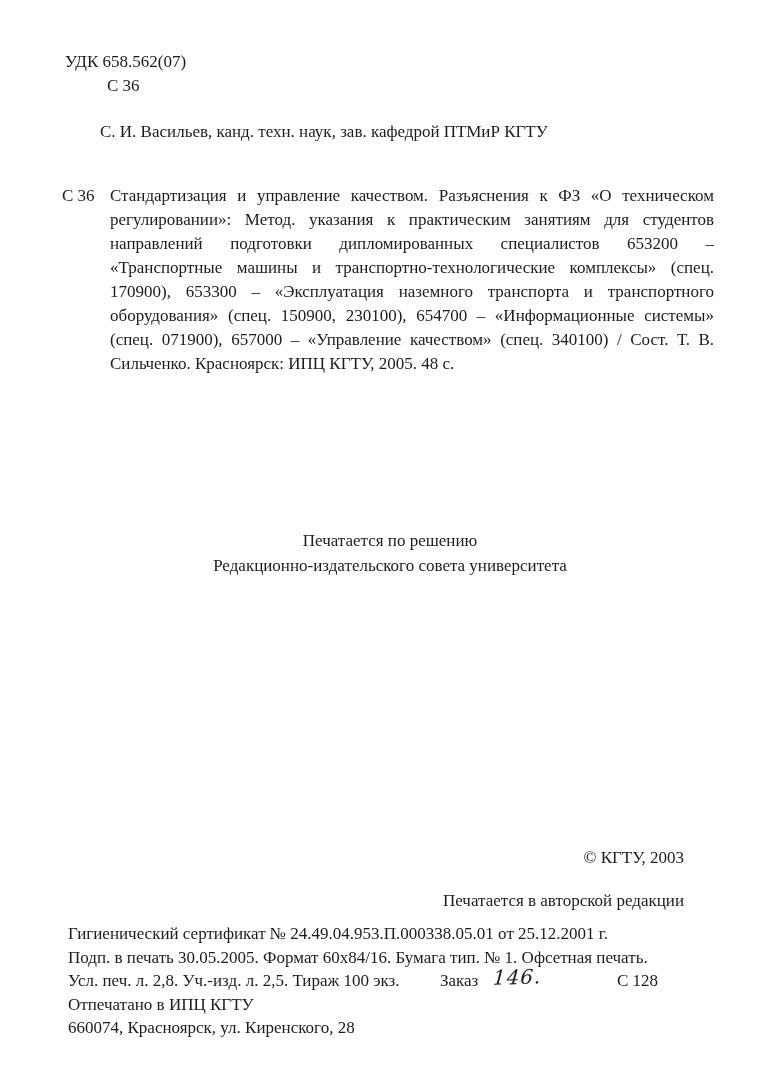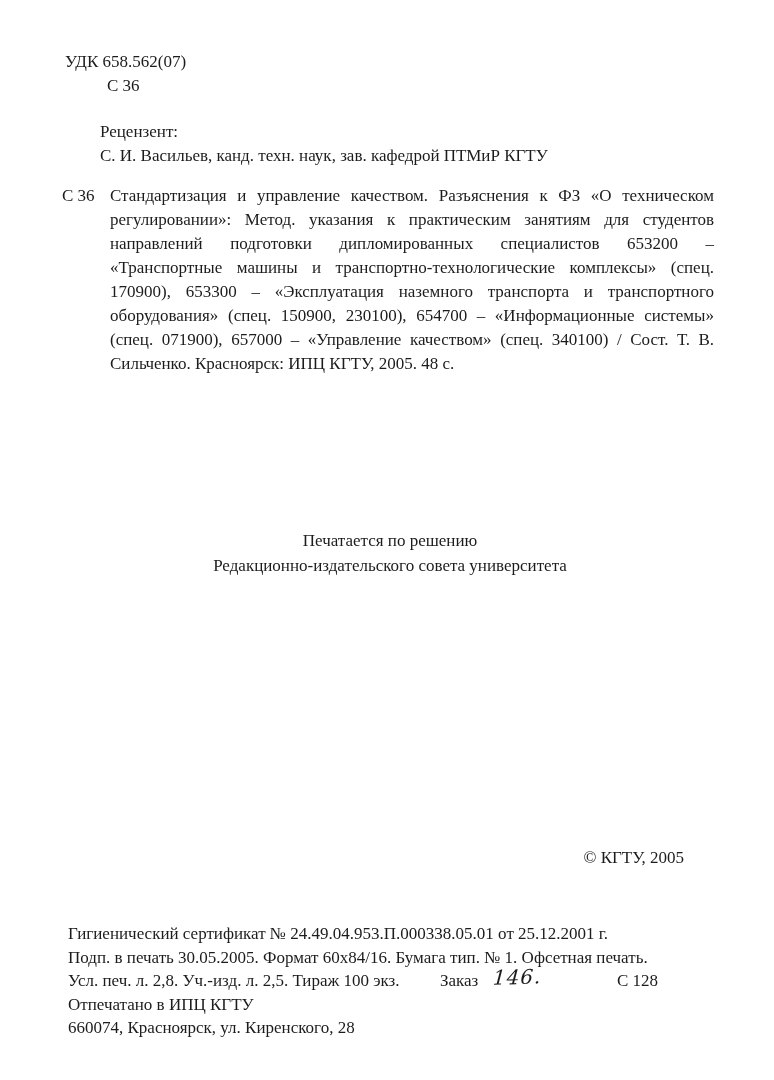--- a/index.html
+++ b/index.html
@@ -68,34 +68,34 @@
 <body>
 
 <div class="page">
 
   <div class="block udk-block">
     <div>УДК 658.562(07)</div>
     <div class="udk-code-line">С 36</div>
   </div>
 
   <div class="block reviewer-block">
-    <div>Рецензент:</div>
     <div>С. И. Васильев, канд. техн. наук, зав. кафедрой ПТМиР  КГТУ</div>
   </div>
 
   <div class="block annotation-code">С 36</div>
   <div class="block annotation-text">Стандартизация и управление качеством. Разъяснения к ФЗ «О техническом регулировании»: Метод. указания к практическим занятиям для студентов направлений подготовки дипломированных специалистов 653200 – «Транспортные машины и транспортно-технологические комплексы» (спец. 170900), 653300 – «Эксплуатация наземного транспорта и транспортного оборудования» (спец. 150900, 230100), 654700 – «Информационные системы» (спец. 071900), 657000 – «Управление качеством» (спец. 340100) / Сост. Т. В. Сильченко. Красноярск: ИПЦ КГТУ, 2005. 48 с.</div>
 
   <div class="block decision-block">
     <div>Печатается по решению</div>
     <div>Редакционно-издательского совета университета</div>
   </div>
 
-  <div class="block copyright-line">© КГТУ, 2005</div>
+  <div class="block copyright-line">© КГТУ, 2003</div>
 
+  <div class="block edition-note">Печатается в авторской редакции</div>
 
   <div class="block imprint-block">
     <div>Гигиенический сертификат № 24.49.04.953.П.000338.05.01 от 25.12.2001 г.</div>
     <div>Подп. в печать 30.05.2005. Формат 60х84/16. Бумага тип. № 1. Офсетная печать.</div>
     <div class="imprint-line3">
       <span>Усл. печ. л. 2,8. Уч.-изд. л. 2,5. Тираж 100 экз.</span>
       <span class="order-label">Заказ</span>
       <span class="order-number">146.</span>
       <span class="sheet-code">С 128</span>
     </div>

